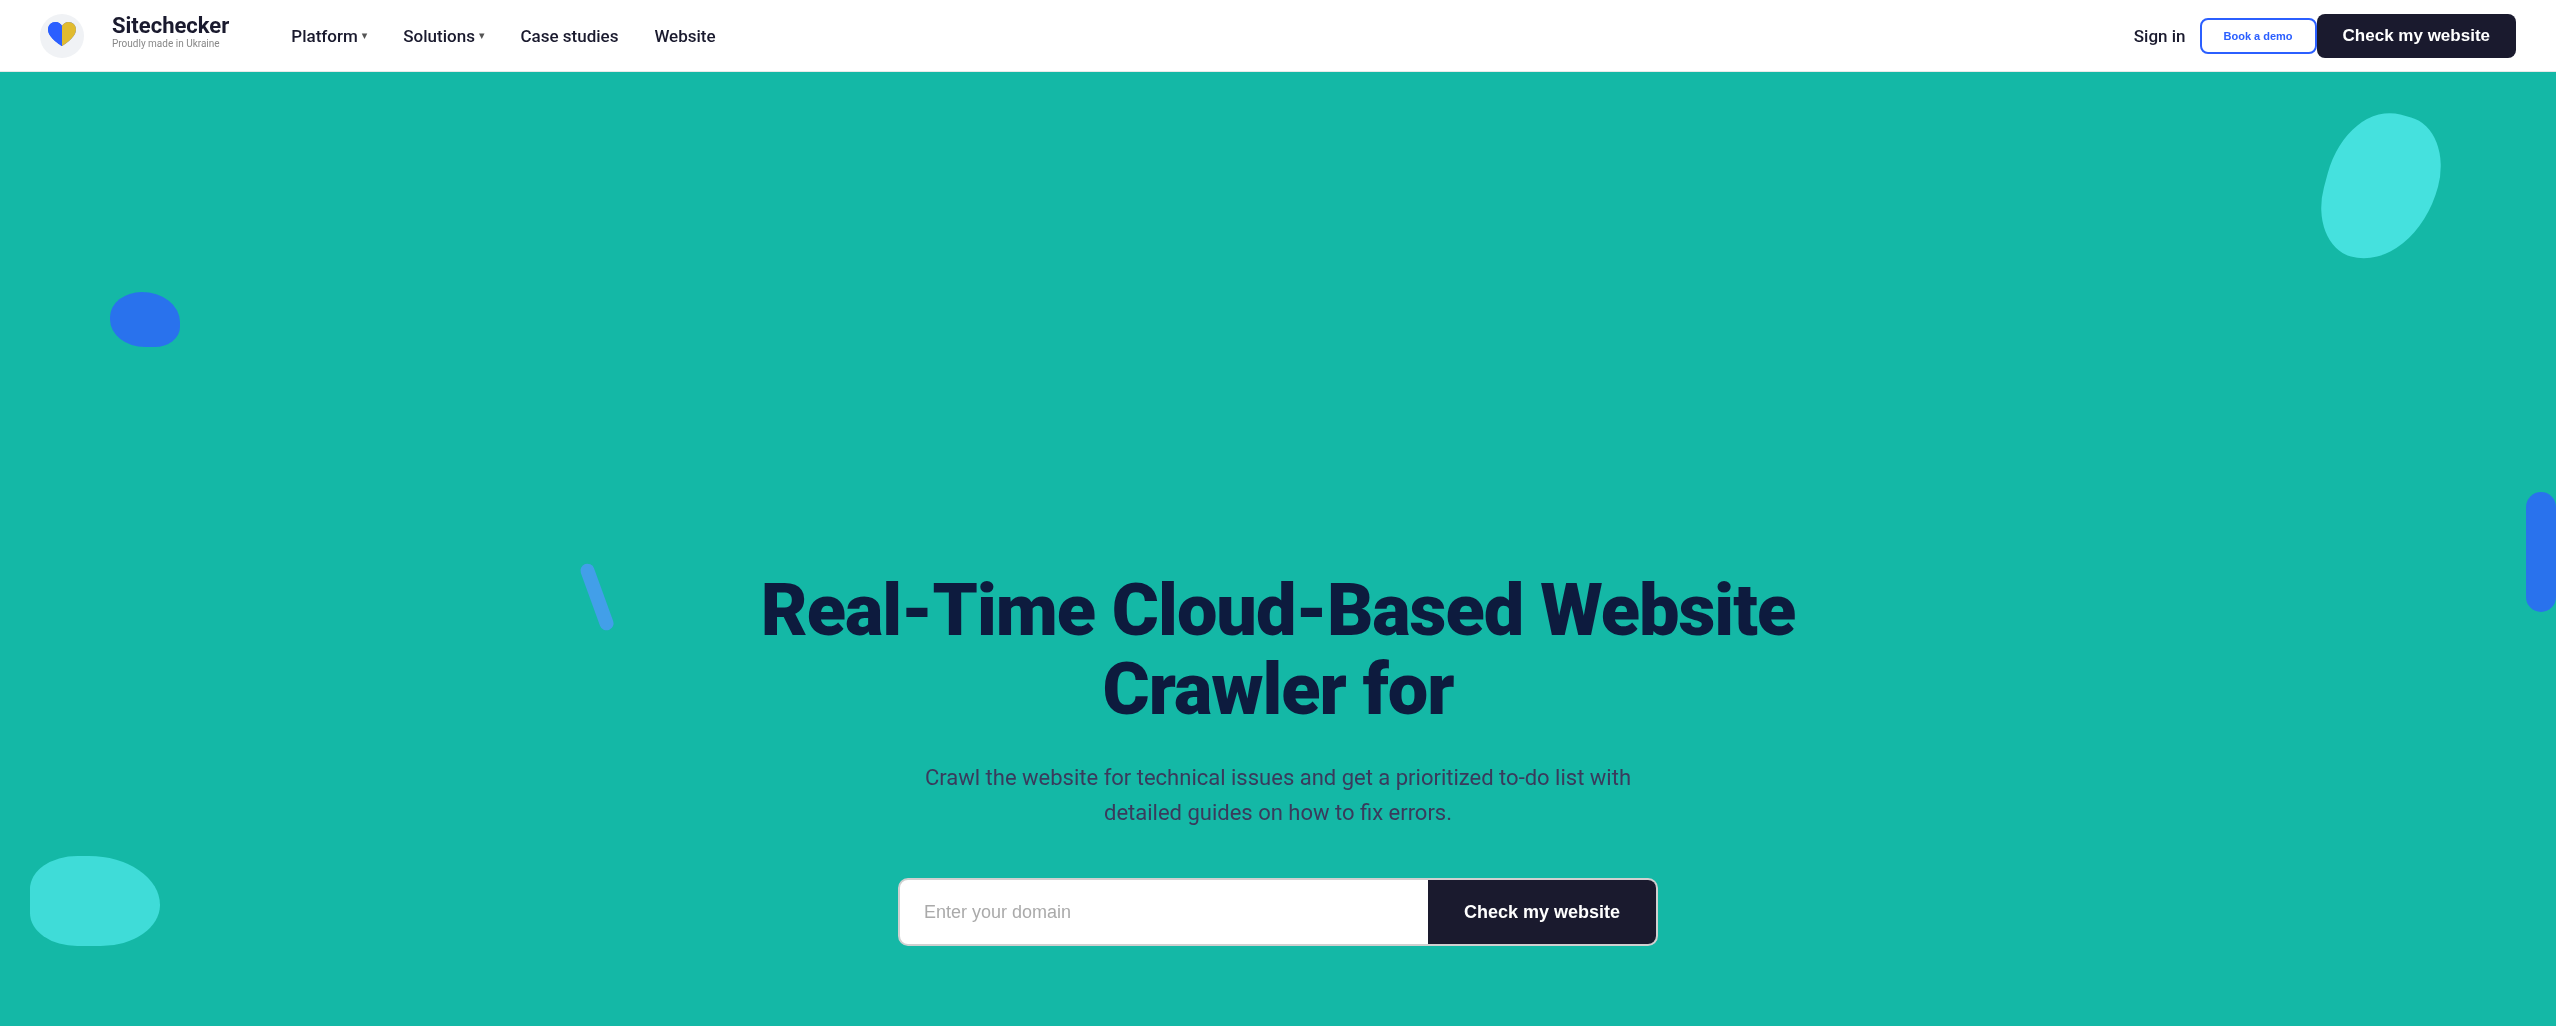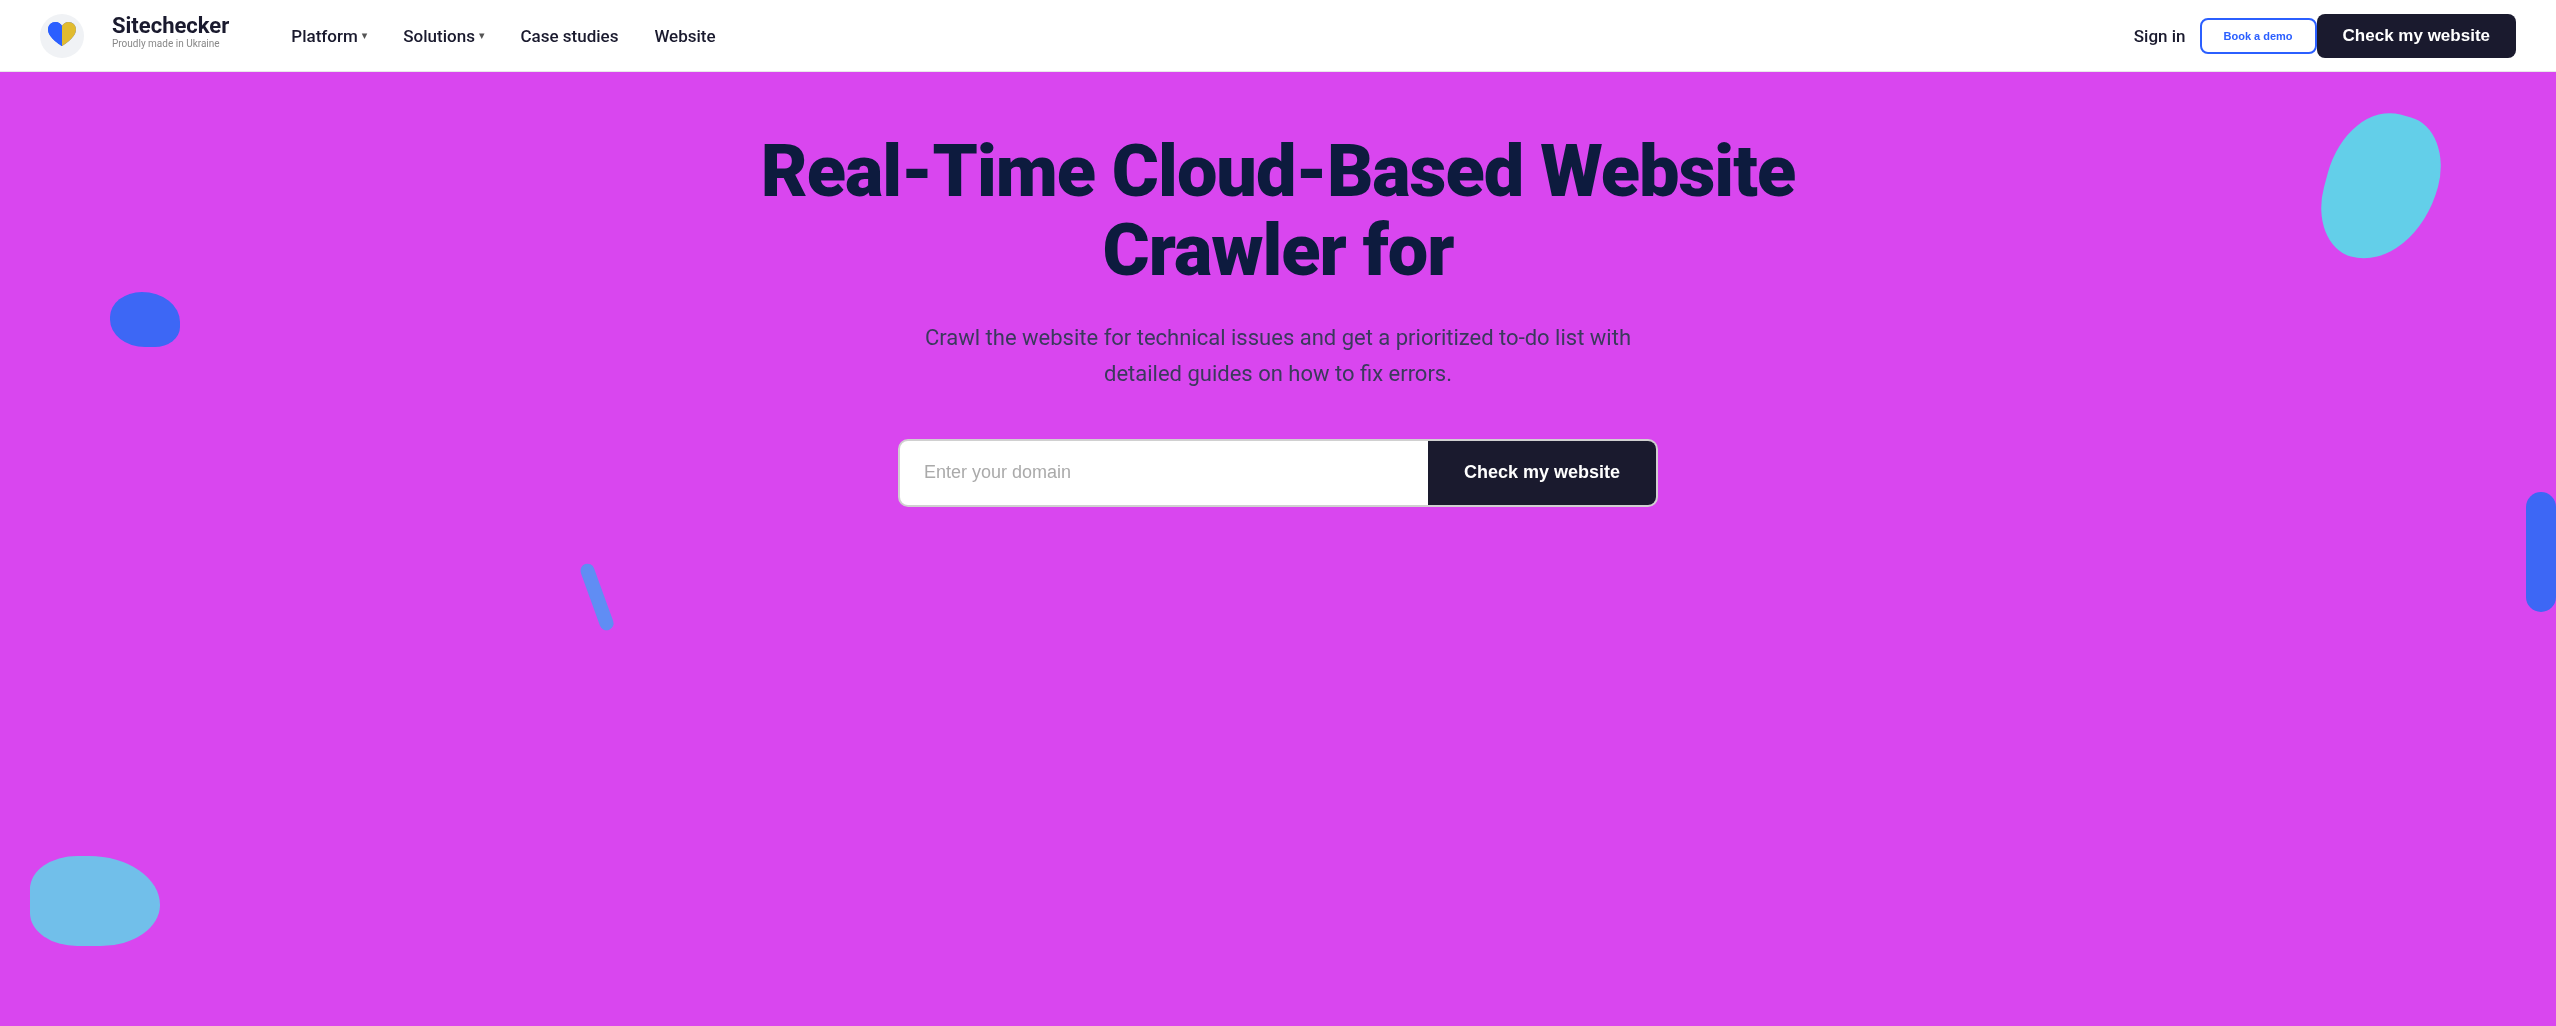--- a/index.html
+++ b/index.html
@@ -116,26 +116,26 @@
       background: #1a1a2e;
       border-radius: 8px;
       padding: 12px 26px;
       cursor: pointer;
       white-space: nowrap;
       border: none;
     }
 
     
     .hero {
-      background: #d946ef;
+      background: #14b8a6;
       min-height: calc(100vh - 72px);
       display: flex;
       flex-direction: column;
       align-items: center;
-      justify-content: flex-start;
+      justify-content: flex-end;
       text-align: center;
       padding: 60px 40px 80px;
       position: relative;
       overflow: hidden;
     }
 
     
     .blob-cyan-top-right {
       position: absolute;
       top: 40px;

